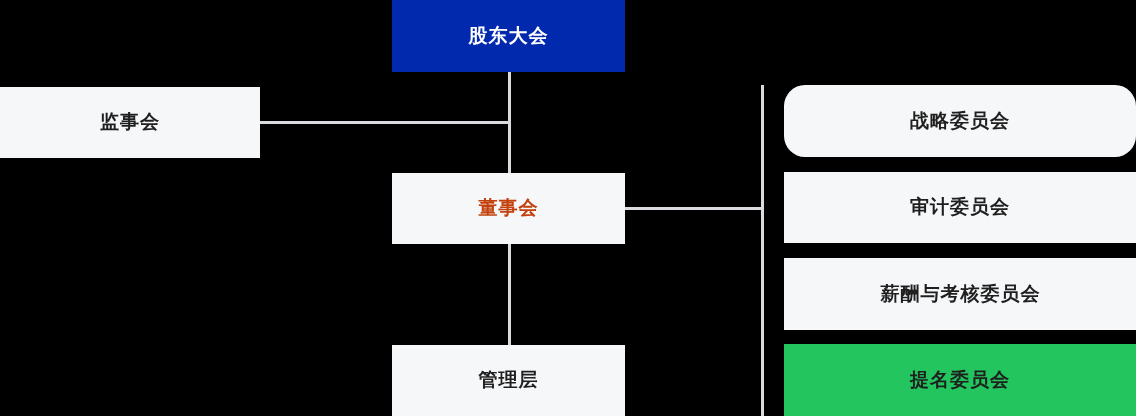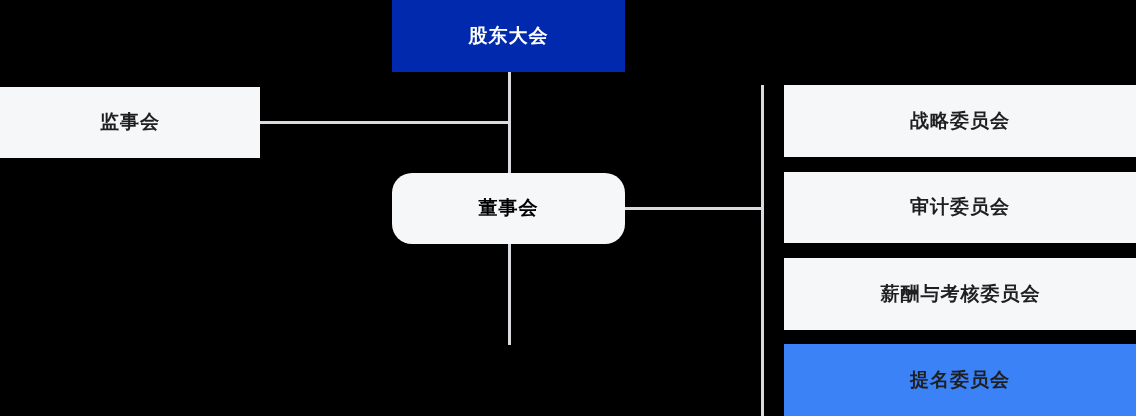--- a/index.html
+++ b/index.html
@@ -74,24 +74,25 @@
   <div class="conn c-shareholders-board" style="background: rgb(217, 219, 222);"></div>
   <div class="conn c-supervisory" style="background: rgb(217, 219, 222);"></div>
   <div class="conn c-board-management" style="background: rgb(217, 219, 222);"></div>
   <div class="conn c-board-committees" style="background: rgb(217, 219, 222);"></div>
   <div class="conn c-committee-spine" style="background: rgb(217, 219, 222);"></div>
 
   <div class="node node-primary n-shareholders" style="background: rgb(0, 41, 173); color: rgb(255, 255, 255); text-align: center;">股东大会</div>
 
   <div class="node node-light n-supervisory" style="background: rgb(246, 247, 249); color: rgb(31, 31, 31);">监事会</div>
 
-  <div class="node node-light n-board" style="background: rgb(246, 247, 249); color: #000000; border-radius: 20px;">董事会</div>
+  <div class="node node-light n-board" style="background: rgb(246, 247, 249); color: #c2410c;">董事会</div>
 
+  <div class="node node-light n-management" style="background: rgb(246, 247, 249); color: rgb(31, 31, 31);">管理层</div>
 
-  <div class="node node-light n-strategy" style="background: rgb(246, 247, 249); color: rgb(31, 31, 31);">战略委员会</div>
+  <div class="node node-light n-strategy" style="background: rgb(246, 247, 249); color: rgb(31, 31, 31); border-radius: 21px;">战略委员会</div>
 
   <div class="node node-light n-audit" style="background: rgb(246, 247, 249); color: rgb(31, 31, 31);">审计委员会</div>
 
   <div class="node node-light n-remuneration" style="background: rgb(246, 247, 249); color: rgb(31, 31, 31);">薪酬与考核委员会</div>
 
-  <div class="node node-light n-nomination" style="background: #3b82f6; color: rgb(31, 31, 31);">提名委员会</div>
+  <div class="node node-light n-nomination" style="background: #22c55e; color: rgb(31, 31, 31);">提名委员会</div>
 
 </div>
 
 </body></html>

